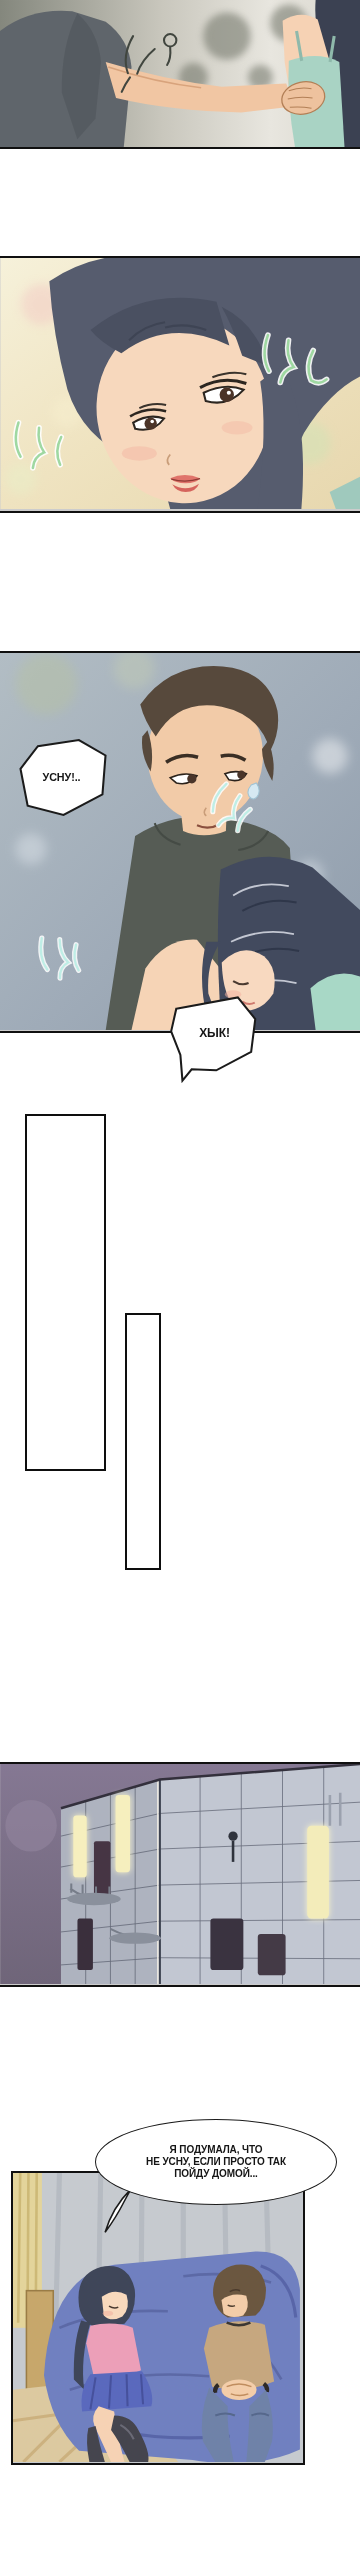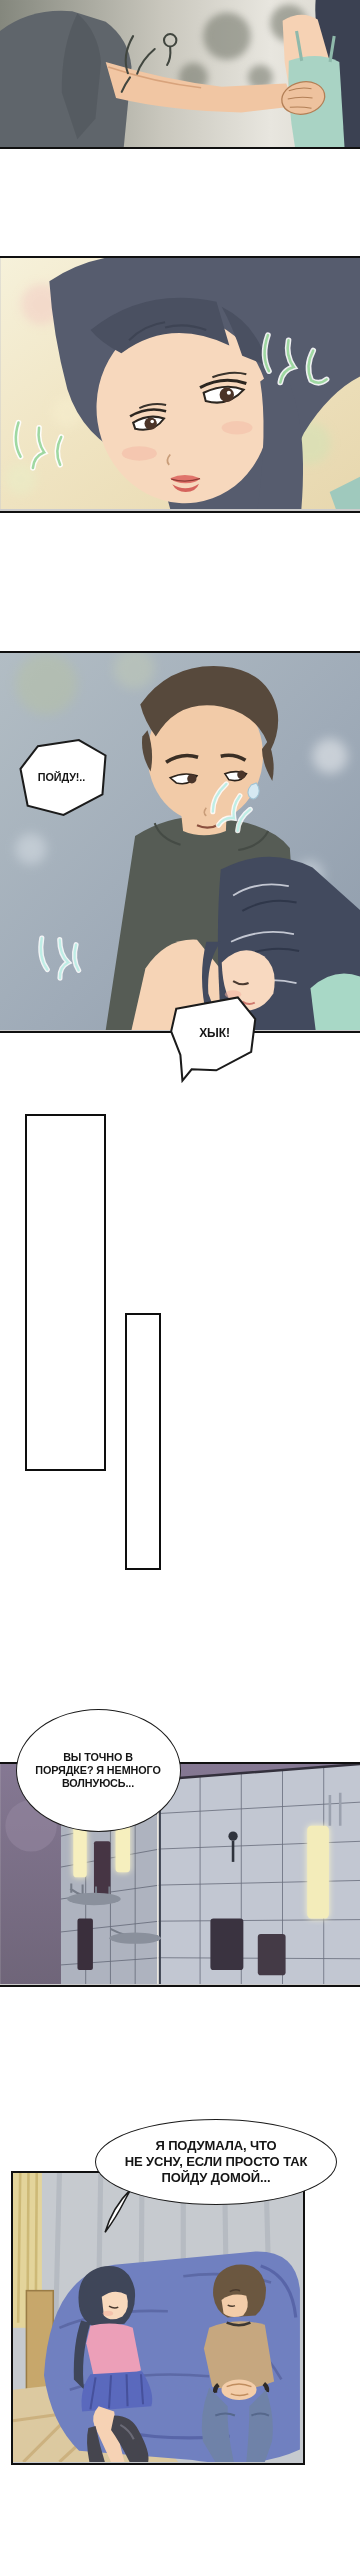--- a/index.html
+++ b/index.html
@@ -199,21 +199,21 @@
       <g stroke-linecap="round" fill="none" aria-label="훌쩍" transform="rotate(-8 118 600)">
         <path d="M88,548 q-12,36 2,62 M122,556 q-4,28 10,46 q-18,6 -20,28 M152,570 q-12,28 -2,50" stroke="#ffffff" stroke-width="10" opacity="0.85"></path>
         <path d="M88,548 q-12,36 2,62 M122,556 q-4,28 10,46 q-18,6 -20,28 M152,570 q-12,28 -2,50" stroke="#bfeee6" stroke-width="4.5"></path>
       </g>
     </svg>
   </div>
 
   <svg class="poly-bubble" style="left:15.5px;top:737px;" width="94" height="83" viewBox="0 0 182 162">
     <polygon points="8,62 42,18 122,6 174,36 168,112 92,152 22,134" fill="#ffffff" stroke="#1b1b1b" stroke-width="4"></polygon>
   </svg>
-  <div class="poly-text bubble-text" style="left:28px;top:771px;width:67px;font-size:10.8px;">ПОЙДУ!..</div>
+  <div class="poly-text bubble-text" style="left:28px;top:771px;width:67px;font-size:10.8px;">УСНУ!..</div>
 
   <svg class="poly-bubble" style="left:165px;top:992px;" width="100" height="93" viewBox="0 0 195 180">
     <polygon points="22,32 142,10 176,52 168,116 100,152 52,150 34,172 30,122 12,76" fill="#ffffff" stroke="#1b1b1b" stroke-width="4"></polygon>
   </svg>
   <div class="poly-text bubble-text" style="left:181px;top:1026px;width:67px;font-size:12px;">ХЫК!</div>
 
   <div class="empty-rect" style="left:25px;top:1114px;width:81px;height:357px;"></div>
   <div class="empty-rect" style="left:125px;top:1313px;width:36px;height:257px;"></div>
 
   <div class="panel bordered-tb" style="top:1762px;height:225px;">
@@ -262,31 +262,26 @@
         <rect x="596" y="120" width="42" height="180" rx="8" fill="#f3ecba"></rect>
         <rect x="408" y="300" width="64" height="100" rx="6" fill="#3a3340"></rect>
         <rect x="500" y="330" width="54" height="80" rx="6" fill="#443a46"></rect>
         <circle cx="452" cy="140" r="9" fill="#2f333d"></circle>
           <path d="M452,149 L452,190" stroke="#2f333d" stroke-width="5"></path>
         <path d="M640,60 L640,120 M660,56 L660,120" stroke="#9ba1ae" stroke-width="5"></path>
       </g>
     </svg>
   </div>
 
-  <div class="bubble-ellipse" style="left:15.5px;top:1709px;width:165px;height:123px;">
-    <div class="bubble-text" style="font-size:10.8px;">ВЫ ТОЧНО В
-ПОРЯДКЕ? Я НЕМНОГО
-ВОЛНУЮСЬ...</div>
-  </div>
 
   <svg class="tail" style="left:101px;top:2187px;" width="36" height="49" viewBox="0 0 70 95">
     <path d="M58,4 Q22,40 8,88 Q30,58 44,30 Z" fill="#ffffff" stroke="#1b1b1b" stroke-width="3"></path>
   </svg>
   <div class="bubble-ellipse" style="left:95px;top:2119px;width:242px;height:86px;">
-    <div class="bubble-text" style="font-size:13px;">Я ПОДУМАЛА, ЧТО
+    <div class="bubble-text" style="font-size:10px;">Я ПОДУМАЛА, ЧТО
 НЕ УСНУ, ЕСЛИ ПРОСТО ТАК
 ПОЙДУ ДОМОЙ...</div>
   </div>
 
   <div style="position:absolute;left:11.3px;top:2171px;width:294px;height:294px;border:2.6px solid #101010;box-sizing:border-box;overflow:hidden;background:#c6cacf;">
     <svg width="289" height="289" viewBox="0 0 560 560">
       <rect width="560" height="560" fill="#c6cacf"></rect>
       <g stroke="#b3b8bf" stroke-width="10" opacity="0.8">
         <path d="M90,0 L82,320 M170,0 L165,300 M250,0 L248,280 M330,0 L330,270 M410,0 L414,280 M490,0 L498,300"></path>
       </g>

